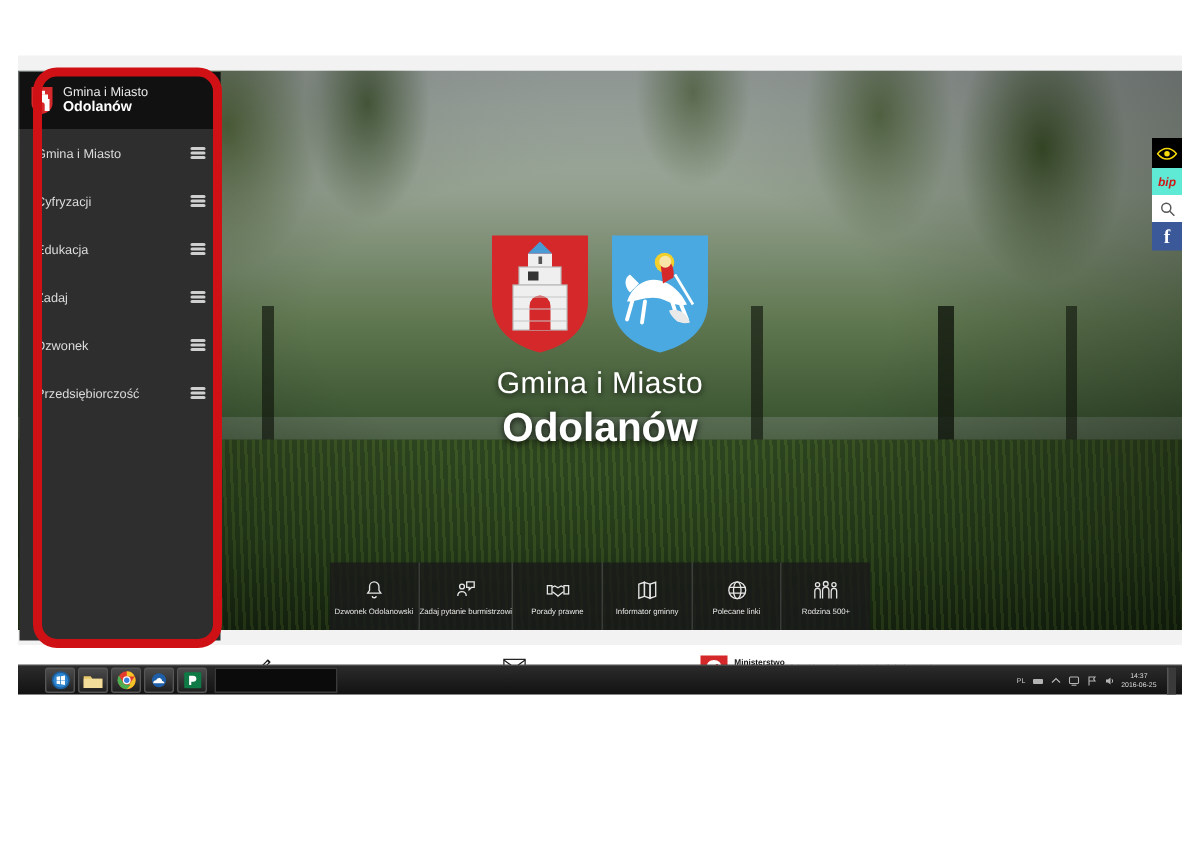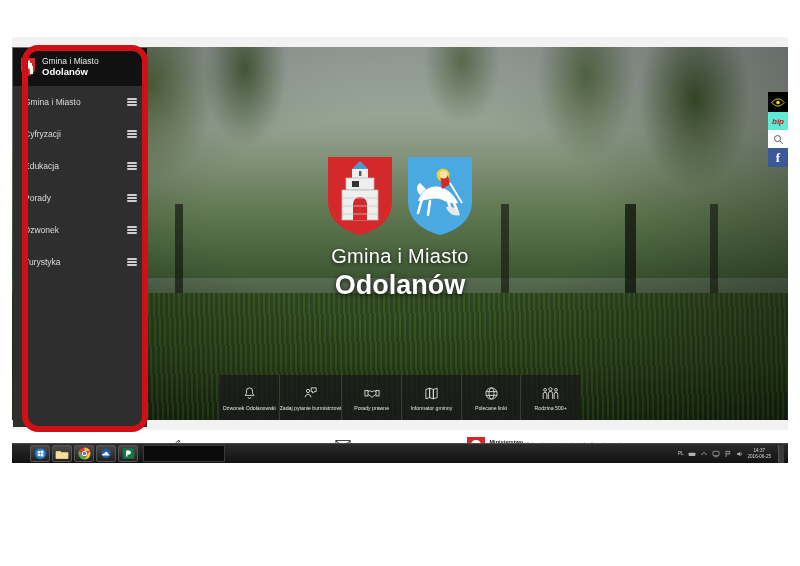--- a/index.html
+++ b/index.html
@@ -296,37 +296,37 @@
     </div>
     <div class="nav-item">
       <span class="nlb">Edukacja</span>
       <span class="burger">
           <i></i>
           <i></i>
           <i></i>
         </span>
     </div>
     <div class="nav-item">
-      <span class="nlb">Porady</span>
+      <span class="nlb">Zadaj</span>
       <span class="burger">
           <i></i>
           <i></i>
           <i></i>
         </span>
     </div>
     <div class="nav-item">
       <span class="nlb">Dzwonek</span>
       <span class="burger">
           <i></i>
           <i></i>
           <i></i>
         </span>
     </div>
     <div class="nav-item">
-      <span class="nlb">Turystyka</span>
+      <span class="nlb">Przedsiębiorczość</span>
       <span class="burger">
           <i></i>
           <i></i>
           <i></i>
         </span>
     </div>
   </div>
 
   <div id="widgets">
     <div class="wg" id="wg-eye">

